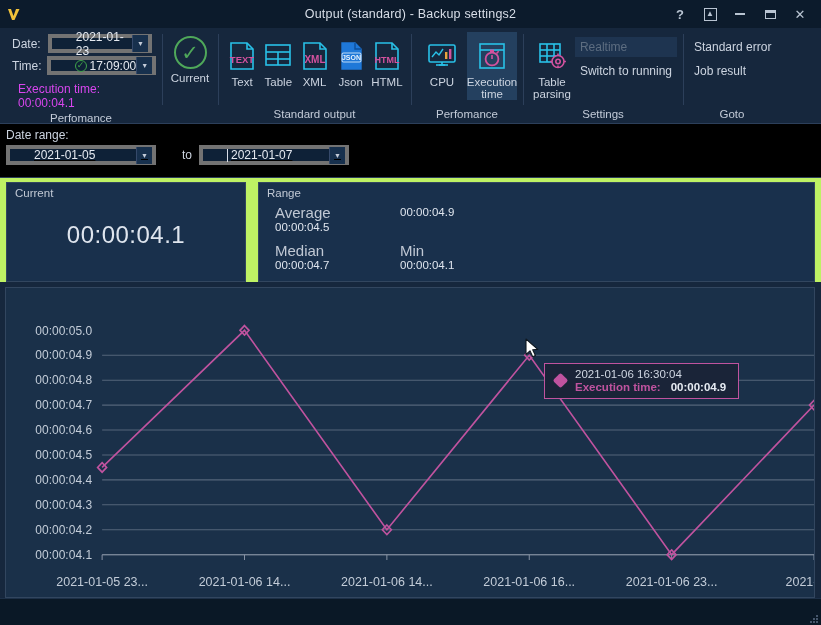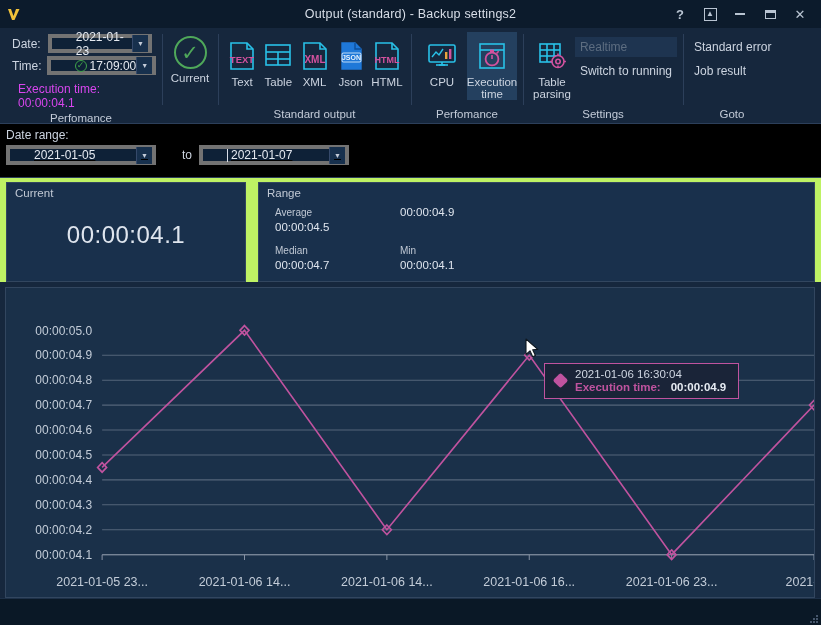--- a/index.html
+++ b/index.html
@@ -168,21 +168,21 @@
   .current-value {
     flex: 1; display: flex; align-items: center; justify-content: center;
     color: #dfe5ee; font-size: 24px; letter-spacing: .5px;
     padding-bottom: 6px;
   }
   .panel-range { flex: 1; }
   .range-grid {
     display: grid; grid-template-columns: 125px 1fr;
     row-gap: 8px; padding: 6px 0 0 8px;
   }
-  .stat-k { color: #c0c8d4; font-size: 10px; line-height: 15px; }
+  .stat-k { color: #c0c8d4; font-size: 15px; line-height: 15px; }
   .stat-v { color: #dfe5ee; font-size: 11.5px; line-height: 15px; }
 
   
   .chart-panel {
     flex: 1;
     margin: 5px 6px 0 5px;
     border: 1px solid #32465f;
     background: #1a3049;
     position: relative;
     overflow: hidden;

